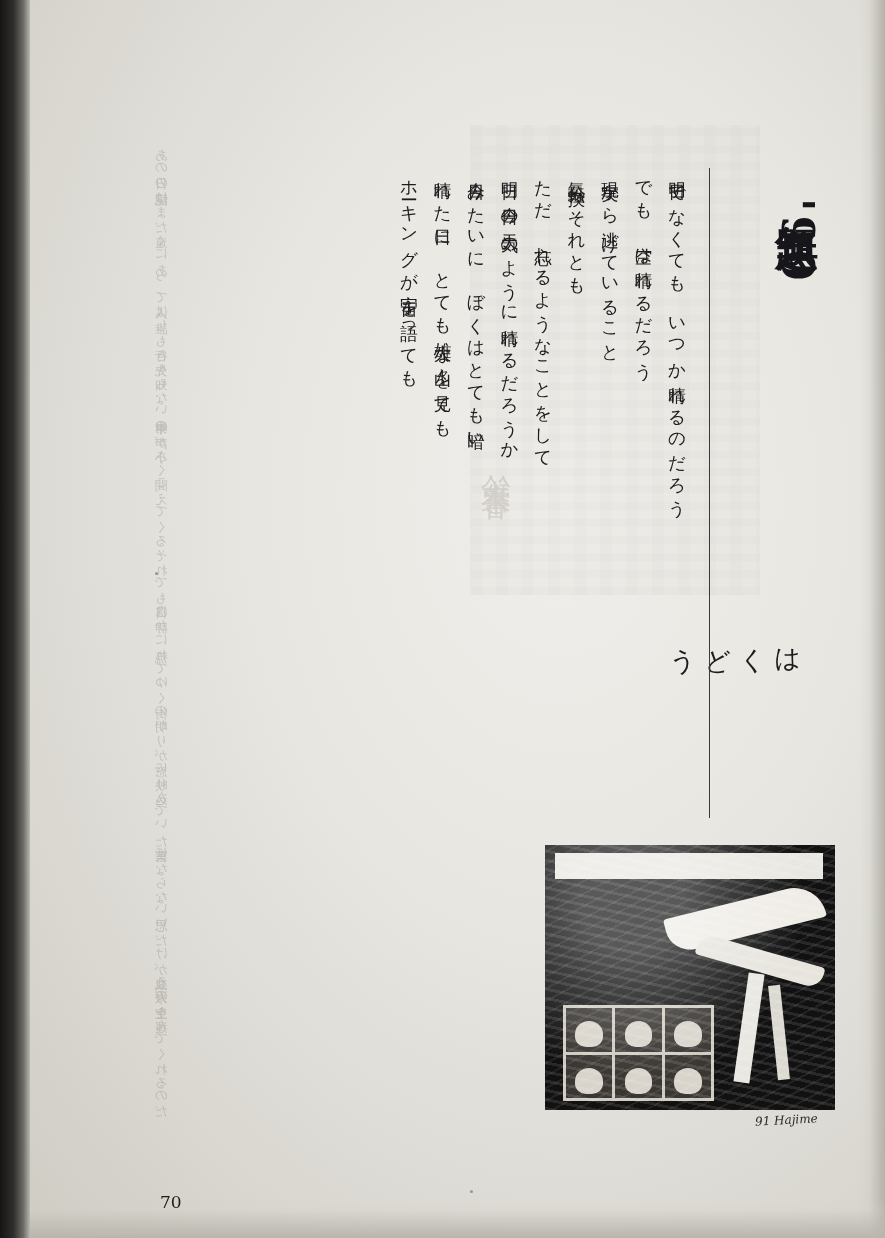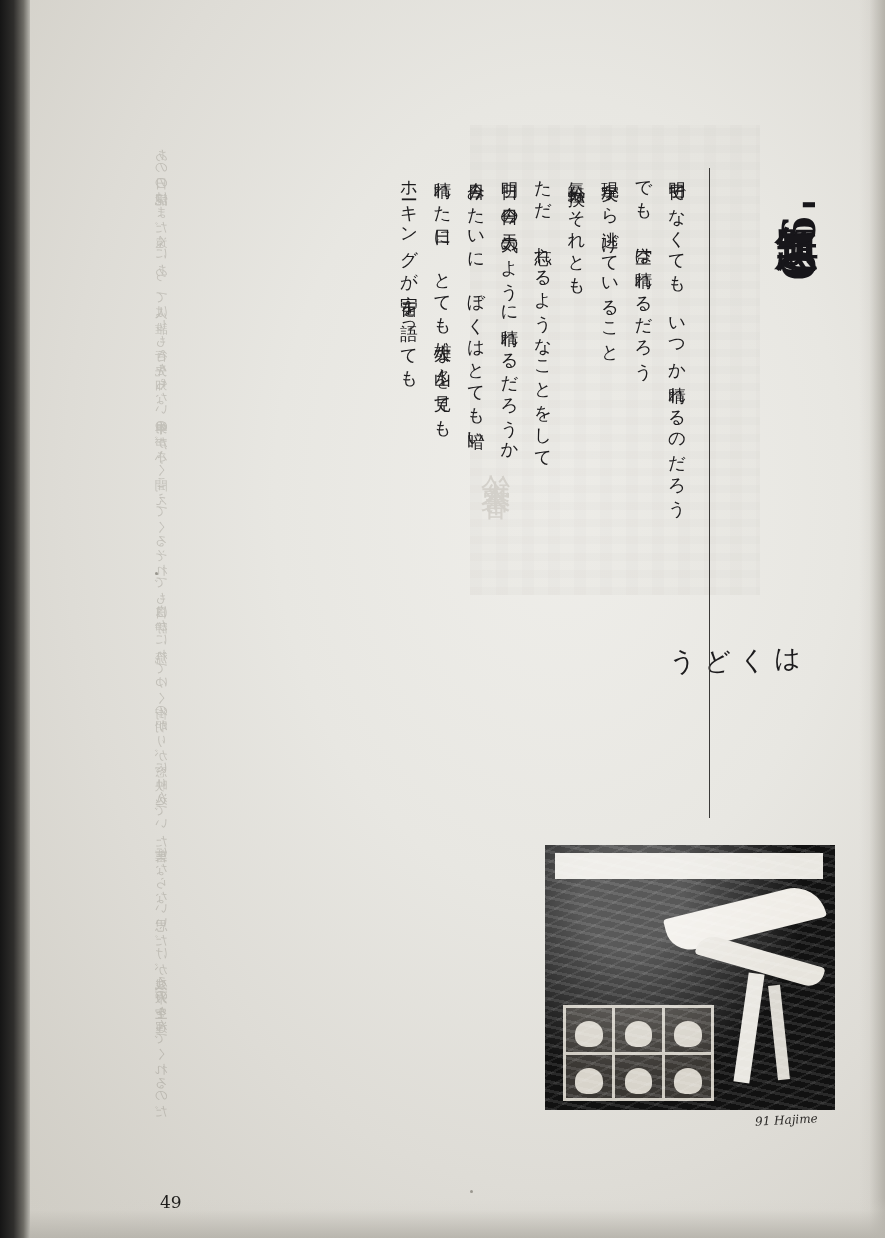--- a/index.html
+++ b/index.html
@@ -301,17 +301,17 @@
         <div class="art-cell"></div>
         <div class="art-cell"></div>
         <div class="art-cell"></div>
         <div class="art-cell"></div>
       </div>
       <div class="art-noise"></div>
     </div>
     <div class="art-sign">91 Hajime</div>
   </div>
 
-  <div class="folio">49</div>
+  <div class="folio">70</div>
 
   <div class="speck" style="left:155px; top:572px;"></div>
   <div class="speck" style="left:470px; top:1190px;"></div>
 </div>
 
 </body></html>

